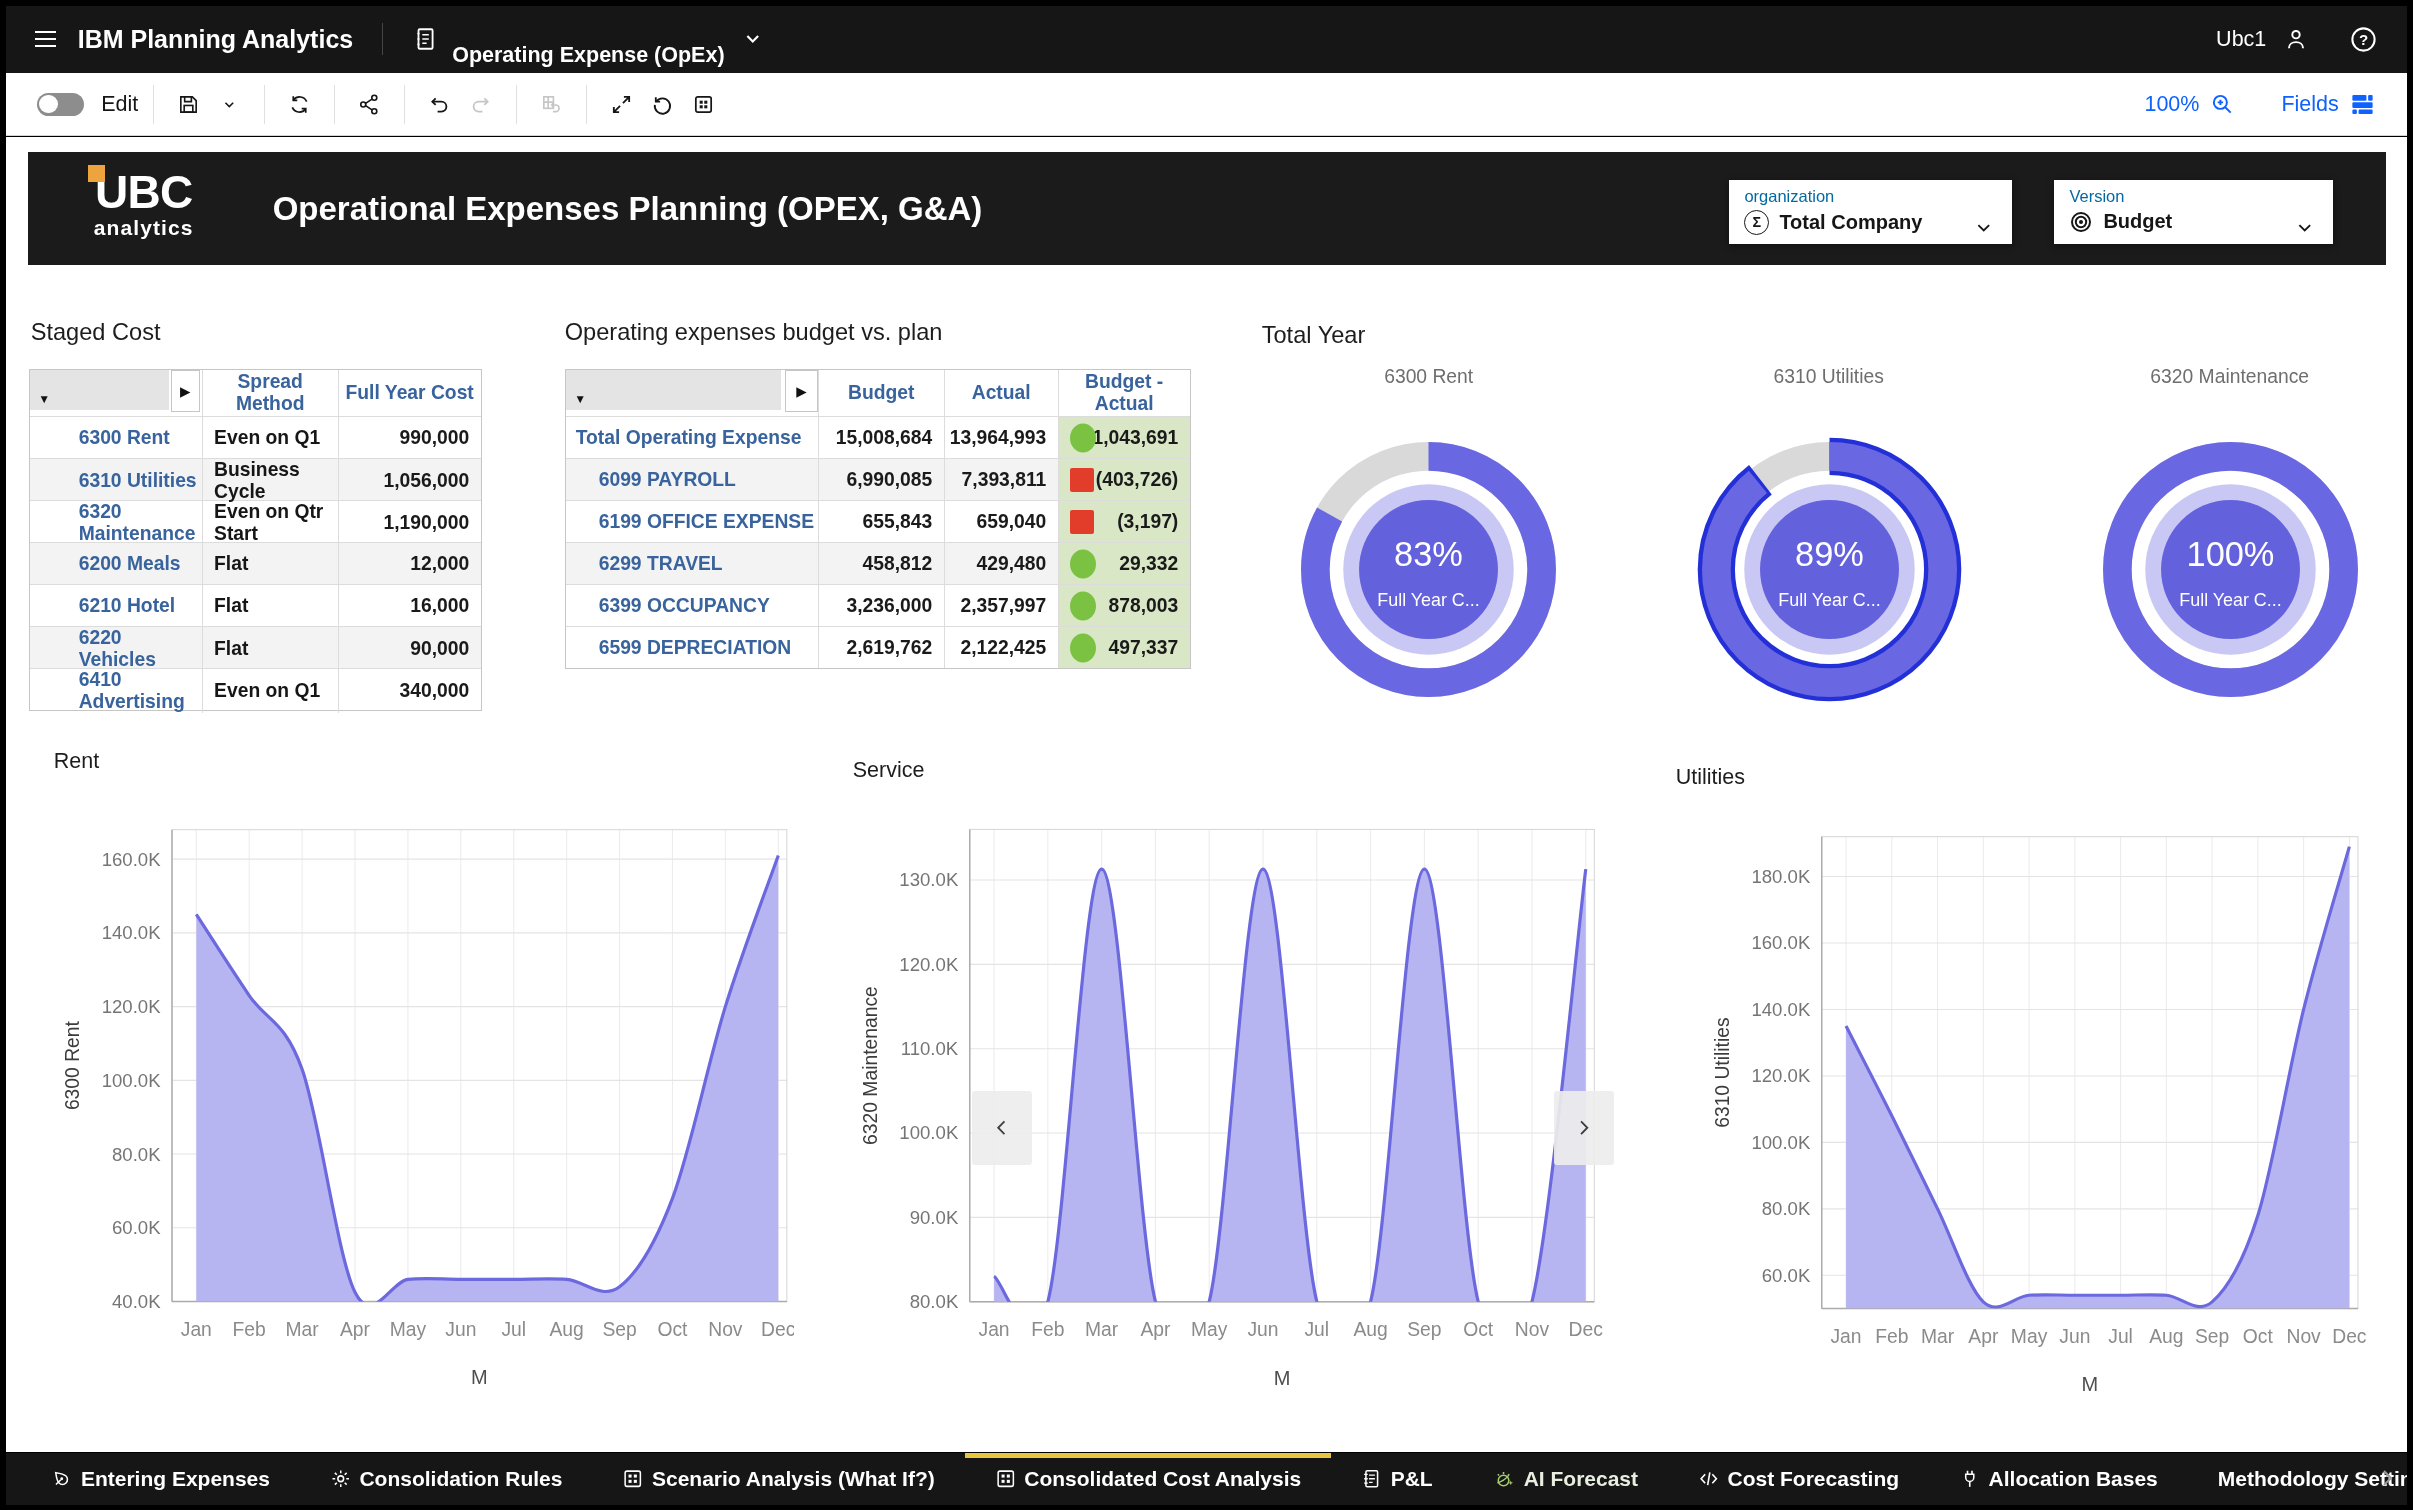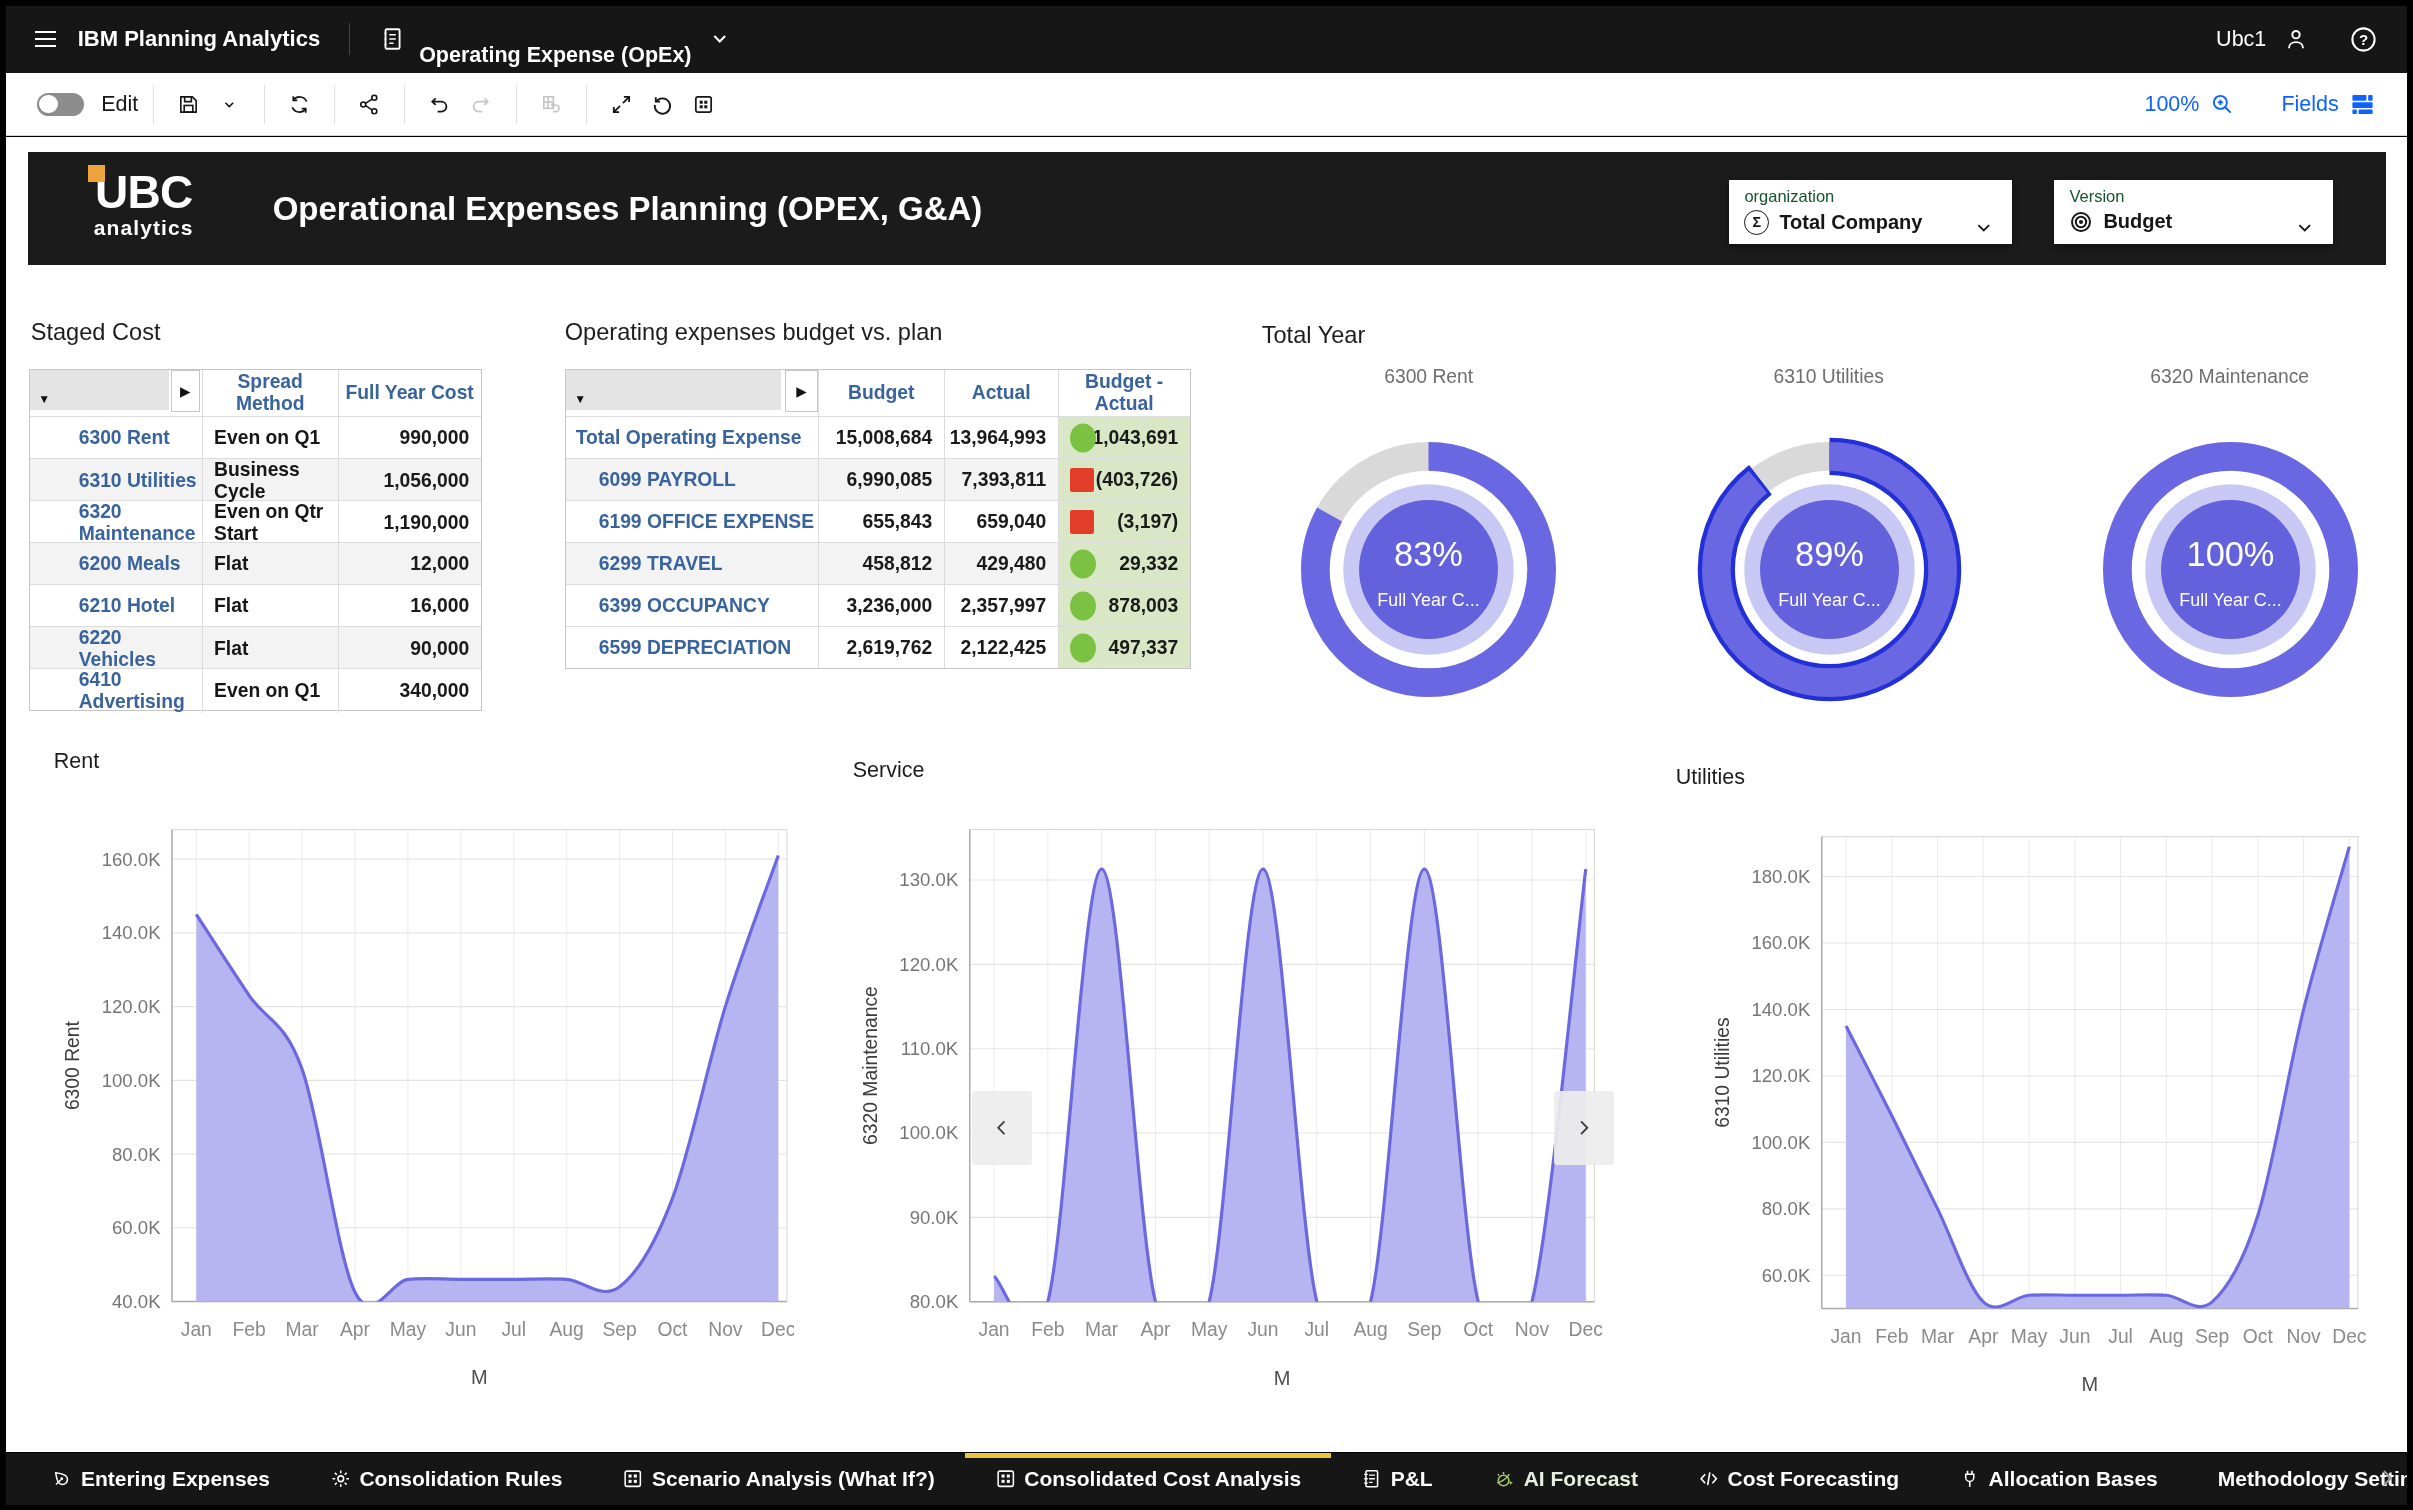--- a/index.html
+++ b/index.html
@@ -5,21 +5,21 @@
   html,body{margin:0;padding:0;background:#000;}
   .stage{position:relative;width:2413px;height:1511px;background:#000;overflow:hidden;
          font-family:"Liberation Sans",sans-serif;color:#161616;}
   svg{font-family:"Liberation Sans",sans-serif;}
 
   
   .topbar{position:absolute;left:5.7px;top:5.7px;right:5.7px;height:67px;background:#161616;
           display:flex;align-items:center;padding:0 29px;box-sizing:border-box;color:#fff;}
   .hamburger{display:flex;flex-direction:column;gap:5px;cursor:pointer;}
   .hamburger div{width:21.5px;height:2.1px;background:#fff;}
-  .app-title{margin-left:21.5px;font-size:22px;font-weight:700;}
+  .app-title{margin-left:21.5px;font-size:25px;font-weight:700;}
   .tb-sep{width:0.7px;height:31.5px;background:#454545;margin:0 29px;}
   .book-title{margin-left:14.3px;font-size:21.5px;font-weight:700;margin-top:32px;}
   .tb-spacer{flex:1;}
   .user-name{font-size:21.5px;margin-right:17px;font-weight:400;}
   .icon-gap{margin-right:40px;}
 
   
   .toolbar{position:absolute;left:5.7px;top:73px;right:5.7px;height:63px;background:#fff;
            border-bottom:1.4px solid #d4d4d4;display:flex;align-items:center;
            padding-left:31.5px;box-sizing:border-box;}
@@ -36,21 +36,21 @@
 
   .headerband{position:absolute;left:22px;top:15px;width:2358px;height:113px;background:#1b1b1b;}
   .logo{position:absolute;left:40px;top:17px;width:152px;text-align:center;color:#fff;}
   .logo-main{font-size:46px;font-weight:800;letter-spacing:-0.7px;line-height:1;position:relative;display:inline-block;}
   .logo-sq{position:absolute;left:-7.2px;top:-4.3px;width:17px;height:17px;background:#eda43f;}
   .logo-sub{font-size:21px;font-weight:700;letter-spacing:1.1px;margin-top:1.4px;}
   .band-title{position:absolute;left:245px;top:50%;transform:translateY(-50%);
               font-size:33px;font-weight:700;color:#fff;}
   .fcard{position:absolute;top:28px;height:64px;background:#fff;box-shadow:0 2.1px 7.2px rgba(0,0,0,.45);
          padding:7.2px 15.7px;box-sizing:border-box;cursor:pointer;}
-  .fcard .flabel{font-size:16.5px;color:#14532d;}
+  .fcard .flabel{font-size:16.5px;color:#0369a1;}
   .fvalue-row{display:flex;align-items:center;gap:10px;margin-top:3.6px;}
   .fvalue{font-size:20px;font-weight:700;}
   .fchev{position:absolute;right:17px;top:37px;}
   .sigma-circle{width:23px;height:23px;border:1.8px solid #161616;border-radius:50%;
                 display:flex;align-items:center;justify-content:center;font-size:14.3px;font-weight:700;}
 
   .sec-title{position:absolute;font-size:23.6px;color:#1d1d1d;font-weight:400;}
   .chart-title{position:absolute;font-size:21.5px;color:#1d1d1d;font-weight:400;}
 
   

